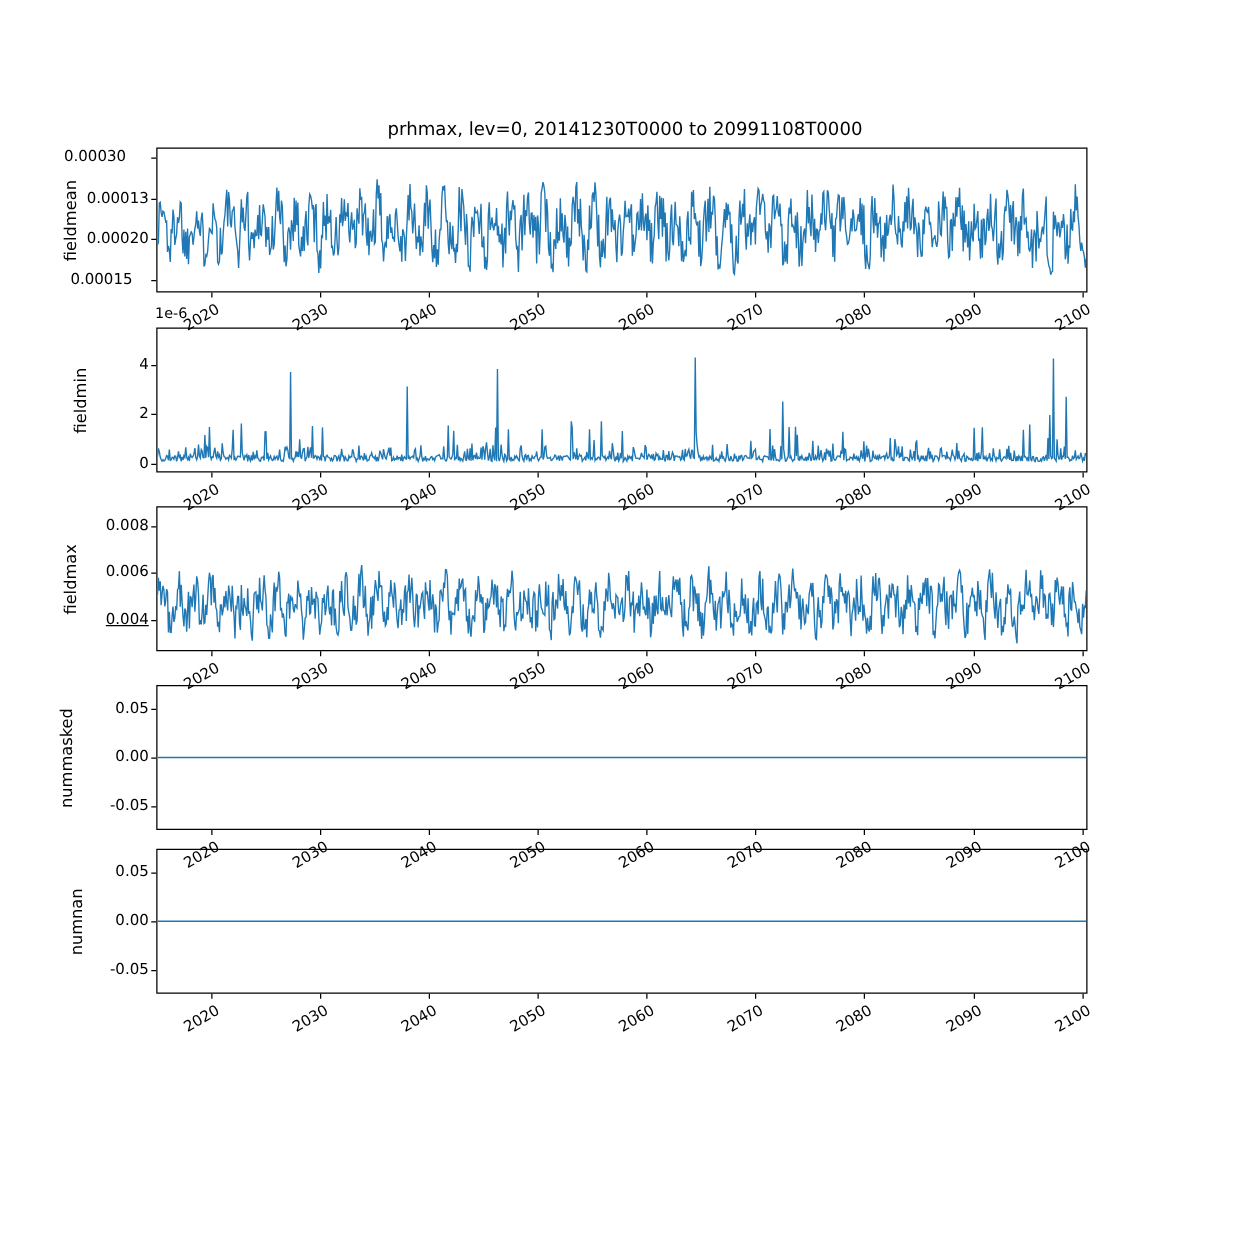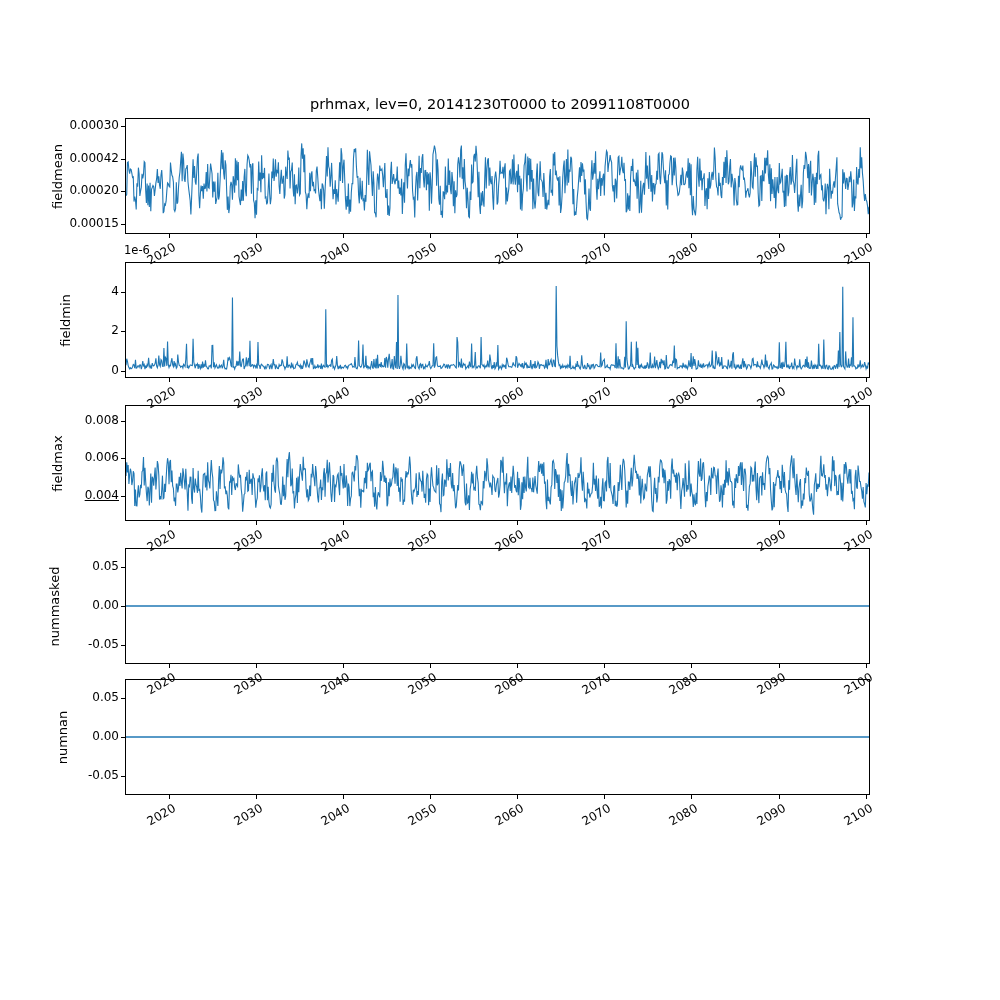--- a/index.html
+++ b/index.html
@@ -118,27 +118,27 @@
 
   <div class="panel" id="panel4" style="left:125px; top:679px; width:745px; height:116px;">
     <svg viewBox="0 0 745 116" preserveAspectRatio="none">
       <polyline id="line4" fill="none" stroke="#1f77b4" stroke-width="1.4" points="0.00,58.00 0.73,58.00 1.46,58.00 2.19,58.00 2.92,58.00 3.66,58.00 4.39,58.00 5.12,58.00 5.85,58.00 6.58,58.00 7.31,58.00 8.04,58.00 8.77,58.00 9.50,58.00 10.24,58.00 10.97,58.00 11.70,58.00 12.43,58.00 13.16,58.00 13.89,58.00 14.62,58.00 15.35,58.00 16.08,58.00 16.82,58.00 17.55,58.00 18.28,58.00 19.01,58.00 19.74,58.00 20.47,58.00 21.20,58.00 21.93,58.00 22.66,58.00 23.40,58.00 24.13,58.00 24.86,58.00 25.59,58.00 26.32,58.00 27.05,58.00 27.78,58.00 28.51,58.00 29.24,58.00 29.98,58.00 30.71,58.00 31.44,58.00 32.17,58.00 32.90,58.00 33.63,58.00 34.36,58.00 35.09,58.00 35.82,58.00 36.56,58.00 37.29,58.00 38.02,58.00 38.75,58.00 39.48,58.00 40.21,58.00 40.94,58.00 41.67,58.00 42.40,58.00 43.14,58.00 43.87,58.00 44.60,58.00 45.33,58.00 46.06,58.00 46.79,58.00 47.52,58.00 48.25,58.00 48.98,58.00 49.72,58.00 50.45,58.00 51.18,58.00 51.91,58.00 52.64,58.00 53.37,58.00 54.10,58.00 54.83,58.00 55.56,58.00 56.30,58.00 57.03,58.00 57.76,58.00 58.49,58.00 59.22,58.00 59.95,58.00 60.68,58.00 61.41,58.00 62.14,58.00 62.88,58.00 63.61,58.00 64.34,58.00 65.07,58.00 65.80,58.00 66.53,58.00 67.26,58.00 67.99,58.00 68.72,58.00 69.46,58.00 70.19,58.00 70.92,58.00 71.65,58.00 72.38,58.00 73.11,58.00 73.84,58.00 74.57,58.00 75.30,58.00 76.04,58.00 76.77,58.00 77.50,58.00 78.23,58.00 78.96,58.00 79.69,58.00 80.42,58.00 81.15,58.00 81.88,58.00 82.62,58.00 83.35,58.00 84.08,58.00 84.81,58.00 85.54,58.00 86.27,58.00 87.00,58.00 87.73,58.00 88.46,58.00 89.20,58.00 89.93,58.00 90.66,58.00 91.39,58.00 92.12,58.00 92.85,58.00 93.58,58.00 94.31,58.00 95.04,58.00 95.78,58.00 96.51,58.00 97.24,58.00 97.97,58.00 98.70,58.00 99.43,58.00 100.16,58.00 100.89,58.00 101.62,58.00 102.36,58.00 103.09,58.00 103.82,58.00 104.55,58.00 105.28,58.00 106.01,58.00 106.74,58.00 107.47,58.00 108.20,58.00 108.94,58.00 109.67,58.00 110.40,58.00 111.13,58.00 111.86,58.00 112.59,58.00 113.32,58.00 114.05,58.00 114.78,58.00 115.52,58.00 116.25,58.00 116.98,58.00 117.71,58.00 118.44,58.00 119.17,58.00 119.90,58.00 120.63,58.00 121.36,58.00 122.10,58.00 122.83,58.00 123.56,58.00 124.29,58.00 125.02,58.00 125.75,58.00 126.48,58.00 127.21,58.00 127.94,58.00 128.68,58.00 129.41,58.00 130.14,58.00 130.87,58.00 131.60,58.00 132.33,58.00 133.06,58.00 133.79,58.00 134.52,58.00 135.26,58.00 135.99,58.00 136.72,58.00 137.45,58.00 138.18,58.00 138.91,58.00 139.64,58.00 140.37,58.00 141.10,58.00 141.84,58.00 142.57,58.00 143.30,58.00 144.03,58.00 144.76,58.00 145.49,58.00 146.22,58.00 146.95,58.00 147.68,58.00 148.42,58.00 149.15,58.00 149.88,58.00 150.61,58.00 151.34,58.00 152.07,58.00 152.80,58.00 153.53,58.00 154.26,58.00 155.00,58.00 155.73,58.00 156.46,58.00 157.19,58.00 157.92,58.00 158.65,58.00 159.38,58.00 160.11,58.00 160.84,58.00 161.58,58.00 162.31,58.00 163.04,58.00 163.77,58.00 164.50,58.00 165.23,58.00 165.96,58.00 166.69,58.00 167.42,58.00 168.16,58.00 168.89,58.00 169.62,58.00 170.35,58.00 171.08,58.00 171.81,58.00 172.54,58.00 173.27,58.00 174.00,58.00 174.74,58.00 175.47,58.00 176.20,58.00 176.93,58.00 177.66,58.00 178.39,58.00 179.12,58.00 179.85,58.00 180.58,58.00 181.32,58.00 182.05,58.00 182.78,58.00 183.51,58.00 184.24,58.00 184.97,58.00 185.70,58.00 186.43,58.00 187.16,58.00 187.89,58.00 188.63,58.00 189.36,58.00 190.09,58.00 190.82,58.00 191.55,58.00 192.28,58.00 193.01,58.00 193.74,58.00 194.47,58.00 195.21,58.00 195.94,58.00 196.67,58.00 197.40,58.00 198.13,58.00 198.86,58.00 199.59,58.00 200.32,58.00 201.05,58.00 201.79,58.00 202.52,58.00 203.25,58.00 203.98,58.00 204.71,58.00 205.44,58.00 206.17,58.00 206.90,58.00 207.63,58.00 208.37,58.00 209.10,58.00 209.83,58.00 210.56,58.00 211.29,58.00 212.02,58.00 212.75,58.00 213.48,58.00 214.21,58.00 214.95,58.00 215.68,58.00 216.41,58.00 217.14,58.00 217.87,58.00 218.60,58.00 219.33,58.00 220.06,58.00 220.79,58.00 221.53,58.00 222.26,58.00 222.99,58.00 223.72,58.00 224.45,58.00 225.18,58.00 225.91,58.00 226.64,58.00 227.37,58.00 228.11,58.00 228.84,58.00 229.57,58.00 230.30,58.00 231.03,58.00 231.76,58.00 232.49,58.00 233.22,58.00 233.95,58.00 234.69,58.00 235.42,58.00 236.15,58.00 236.88,58.00 237.61,58.00 238.34,58.00 239.07,58.00 239.80,58.00 240.53,58.00 241.27,58.00 242.00,58.00 242.73,58.00 243.46,58.00 244.19,58.00 244.92,58.00 245.65,58.00 246.38,58.00 247.11,58.00 247.85,58.00 248.58,58.00 249.31,58.00 250.04,58.00 250.77,58.00 251.50,58.00 252.23,58.00 252.96,58.00 253.69,58.00 254.43,58.00 255.16,58.00 255.89,58.00 256.62,58.00 257.35,58.00 258.08,58.00 258.81,58.00 259.54,58.00 260.27,58.00 261.01,58.00 261.74,58.00 262.47,58.00 263.20,58.00 263.93,58.00 264.66,58.00 265.39,58.00 266.12,58.00 266.85,58.00 267.59,58.00 268.32,58.00 269.05,58.00 269.78,58.00 270.51,58.00 271.24,58.00 271.97,58.00 272.70,58.00 273.43,58.00 274.17,58.00 274.90,58.00 275.63,58.00 276.36,58.00 277.09,58.00 277.82,58.00 278.55,58.00 279.28,58.00 280.01,58.00 280.75,58.00 281.48,58.00 282.21,58.00 282.94,58.00 283.67,58.00 284.40,58.00 285.13,58.00 285.86,58.00 286.59,58.00 287.33,58.00 288.06,58.00 288.79,58.00 289.52,58.00 290.25,58.00 290.98,58.00 291.71,58.00 292.44,58.00 293.17,58.00 293.91,58.00 294.64,58.00 295.37,58.00 296.10,58.00 296.83,58.00 297.56,58.00 298.29,58.00 299.02,58.00 299.75,58.00 300.49,58.00 301.22,58.00 301.95,58.00 302.68,58.00 303.41,58.00 304.14,58.00 304.87,58.00 305.60,58.00 306.33,58.00 307.07,58.00 307.80,58.00 308.53,58.00 309.26,58.00 309.99,58.00 310.72,58.00 311.45,58.00 312.18,58.00 312.91,58.00 313.65,58.00 314.38,58.00 315.11,58.00 315.84,58.00 316.57,58.00 317.30,58.00 318.03,58.00 318.76,58.00 319.49,58.00 320.23,58.00 320.96,58.00 321.69,58.00 322.42,58.00 323.15,58.00 323.88,58.00 324.61,58.00 325.34,58.00 326.07,58.00 326.81,58.00 327.54,58.00 328.27,58.00 329.00,58.00 329.73,58.00 330.46,58.00 331.19,58.00 331.92,58.00 332.65,58.00 333.39,58.00 334.12,58.00 334.85,58.00 335.58,58.00 336.31,58.00 337.04,58.00 337.77,58.00 338.50,58.00 339.23,58.00 339.97,58.00 340.70,58.00 341.43,58.00 342.16,58.00 342.89,58.00 343.62,58.00 344.35,58.00 345.08,58.00 345.81,58.00 346.55,58.00 347.28,58.00 348.01,58.00 348.74,58.00 349.47,58.00 350.20,58.00 350.93,58.00 351.66,58.00 352.39,58.00 353.13,58.00 353.86,58.00 354.59,58.00 355.32,58.00 356.05,58.00 356.78,58.00 357.51,58.00 358.24,58.00 358.97,58.00 359.71,58.00 360.44,58.00 361.17,58.00 361.90,58.00 362.63,58.00 363.36,58.00 364.09,58.00 364.82,58.00 365.55,58.00 366.29,58.00 367.02,58.00 367.75,58.00 368.48,58.00 369.21,58.00 369.94,58.00 370.67,58.00 371.40,58.00 372.13,58.00 372.87,58.00 373.60,58.00 374.33,58.00 375.06,58.00 375.79,58.00 376.52,58.00 377.25,58.00 377.98,58.00 378.71,58.00 379.45,58.00 380.18,58.00 380.91,58.00 381.64,58.00 382.37,58.00 383.10,58.00 383.83,58.00 384.56,58.00 385.29,58.00 386.03,58.00 386.76,58.00 387.49,58.00 388.22,58.00 388.95,58.00 389.68,58.00 390.41,58.00 391.14,58.00 391.87,58.00 392.61,58.00 393.34,58.00 394.07,58.00 394.80,58.00 395.53,58.00 396.26,58.00 396.99,58.00 397.72,58.00 398.45,58.00 399.19,58.00 399.92,58.00 400.65,58.00 401.38,58.00 402.11,58.00 402.84,58.00 403.57,58.00 404.30,58.00 405.03,58.00 405.77,58.00 406.50,58.00 407.23,58.00 407.96,58.00 408.69,58.00 409.42,58.00 410.15,58.00 410.88,58.00 411.61,58.00 412.35,58.00 413.08,58.00 413.81,58.00 414.54,58.00 415.27,58.00 416.00,58.00 416.73,58.00 417.46,58.00 418.19,58.00 418.93,58.00 419.66,58.00 420.39,58.00 421.12,58.00 421.85,58.00 422.58,58.00 423.31,58.00 424.04,58.00 424.77,58.00 425.51,58.00 426.24,58.00 426.97,58.00 427.70,58.00 428.43,58.00 429.16,58.00 429.89,58.00 430.62,58.00 431.35,58.00 432.09,58.00 432.82,58.00 433.55,58.00 434.28,58.00 435.01,58.00 435.74,58.00 436.47,58.00 437.20,58.00 437.93,58.00 438.67,58.00 439.40,58.00 440.13,58.00 440.86,58.00 441.59,58.00 442.32,58.00 443.05,58.00 443.78,58.00 444.51,58.00 445.25,58.00 445.98,58.00 446.71,58.00 447.44,58.00 448.17,58.00 448.90,58.00 449.63,58.00 450.36,58.00 451.09,58.00 451.83,58.00 452.56,58.00 453.29,58.00 454.02,58.00 454.75,58.00 455.48,58.00 456.21,58.00 456.94,58.00 457.67,58.00 458.41,58.00 459.14,58.00 459.87,58.00 460.60,58.00 461.33,58.00 462.06,58.00 462.79,58.00 463.52,58.00 464.25,58.00 464.99,58.00 465.72,58.00 466.45,58.00 467.18,58.00 467.91,58.00 468.64,58.00 469.37,58.00 470.10,58.00 470.83,58.00 471.57,58.00 472.30,58.00 473.03,58.00 473.76,58.00 474.49,58.00 475.22,58.00 475.95,58.00 476.68,58.00 477.41,58.00 478.15,58.00 478.88,58.00 479.61,58.00 480.34,58.00 481.07,58.00 481.80,58.00 482.53,58.00 483.26,58.00 483.99,58.00 484.73,58.00 485.46,58.00 486.19,58.00 486.92,58.00 487.65,58.00 488.38,58.00 489.11,58.00 489.84,58.00 490.57,58.00 491.31,58.00 492.04,58.00 492.77,58.00 493.50,58.00 494.23,58.00 494.96,58.00 495.69,58.00 496.42,58.00 497.15,58.00 497.89,58.00 498.62,58.00 499.35,58.00 500.08,58.00 500.81,58.00 501.54,58.00 502.27,58.00 503.00,58.00 503.73,58.00 504.47,58.00 505.20,58.00 505.93,58.00 506.66,58.00 507.39,58.00 508.12,58.00 508.85,58.00 509.58,58.00 510.31,58.00 511.05,58.00 511.78,58.00 512.51,58.00 513.24,58.00 513.97,58.00 514.70,58.00 515.43,58.00 516.16,58.00 516.89,58.00 517.63,58.00 518.36,58.00 519.09,58.00 519.82,58.00 520.55,58.00 521.28,58.00 522.01,58.00 522.74,58.00 523.47,58.00 524.21,58.00 524.94,58.00 525.67,58.00 526.40,58.00 527.13,58.00 527.86,58.00 528.59,58.00 529.32,58.00 530.05,58.00 530.79,58.00 531.52,58.00 532.25,58.00 532.98,58.00 533.71,58.00 534.44,58.00 535.17,58.00 535.90,58.00 536.63,58.00 537.37,58.00 538.10,58.00 538.83,58.00 539.56,58.00 540.29,58.00 541.02,58.00 541.75,58.00 542.48,58.00 543.21,58.00 543.95,58.00 544.68,58.00 545.41,58.00 546.14,58.00 546.87,58.00 547.60,58.00 548.33,58.00 549.06,58.00 549.79,58.00 550.53,58.00 551.26,58.00 551.99,58.00 552.72,58.00 553.45,58.00 554.18,58.00 554.91,58.00 555.64,58.00 556.37,58.00 557.11,58.00 557.84,58.00 558.57,58.00 559.30,58.00 560.03,58.00 560.76,58.00 561.49,58.00 562.22,58.00 562.95,58.00 563.68,58.00 564.42,58.00 565.15,58.00 565.88,58.00 566.61,58.00 567.34,58.00 568.07,58.00 568.80,58.00 569.53,58.00 570.26,58.00 571.00,58.00 571.73,58.00 572.46,58.00 573.19,58.00 573.92,58.00 574.65,58.00 575.38,58.00 576.11,58.00 576.84,58.00 577.58,58.00 578.31,58.00 579.04,58.00 579.77,58.00 580.50,58.00 581.23,58.00 581.96,58.00 582.69,58.00 583.42,58.00 584.16,58.00 584.89,58.00 585.62,58.00 586.35,58.00 587.08,58.00 587.81,58.00 588.54,58.00 589.27,58.00 590.00,58.00 590.74,58.00 591.47,58.00 592.20,58.00 592.93,58.00 593.66,58.00 594.39,58.00 595.12,58.00 595.85,58.00 596.58,58.00 597.32,58.00 598.05,58.00 598.78,58.00 599.51,58.00 600.24,58.00 600.97,58.00 601.70,58.00 602.43,58.00 603.16,58.00 603.90,58.00 604.63,58.00 605.36,58.00 606.09,58.00 606.82,58.00 607.55,58.00 608.28,58.00 609.01,58.00 609.74,58.00 610.48,58.00 611.21,58.00 611.94,58.00 612.67,58.00 613.40,58.00 614.13,58.00 614.86,58.00 615.59,58.00 616.32,58.00 617.06,58.00 617.79,58.00 618.52,58.00 619.25,58.00 619.98,58.00 620.71,58.00 621.44,58.00 622.17,58.00 622.90,58.00 623.64,58.00 624.37,58.00 625.10,58.00 625.83,58.00 626.56,58.00 627.29,58.00 628.02,58.00 628.75,58.00 629.48,58.00 630.22,58.00 630.95,58.00 631.68,58.00 632.41,58.00 633.14,58.00 633.87,58.00 634.60,58.00 635.33,58.00 636.06,58.00 636.80,58.00 637.53,58.00 638.26,58.00 638.99,58.00 639.72,58.00 640.45,58.00 641.18,58.00 641.91,58.00 642.64,58.00 643.38,58.00 644.11,58.00 644.84,58.00 645.57,58.00 646.30,58.00 647.03,58.00 647.76,58.00 648.49,58.00 649.22,58.00 649.96,58.00 650.69,58.00 651.42,58.00 652.15,58.00 652.88,58.00 653.61,58.00 654.34,58.00 655.07,58.00 655.80,58.00 656.54,58.00 657.27,58.00 658.00,58.00 658.73,58.00 659.46,58.00 660.19,58.00 660.92,58.00 661.65,58.00 662.38,58.00 663.12,58.00 663.85,58.00 664.58,58.00 665.31,58.00 666.04,58.00 666.77,58.00 667.50,58.00 668.23,58.00 668.96,58.00 669.70,58.00 670.43,58.00 671.16,58.00 671.89,58.00 672.62,58.00 673.35,58.00 674.08,58.00 674.81,58.00 675.54,58.00 676.28,58.00 677.01,58.00 677.74,58.00 678.47,58.00 679.20,58.00 679.93,58.00 680.66,58.00 681.39,58.00 682.12,58.00 682.86,58.00 683.59,58.00 684.32,58.00 685.05,58.00 685.78,58.00 686.51,58.00 687.24,58.00 687.97,58.00 688.70,58.00 689.44,58.00 690.17,58.00 690.90,58.00 691.63,58.00 692.36,58.00 693.09,58.00 693.82,58.00 694.55,58.00 695.28,58.00 696.02,58.00 696.75,58.00 697.48,58.00 698.21,58.00 698.94,58.00 699.67,58.00 700.40,58.00 701.13,58.00 701.86,58.00 702.60,58.00 703.33,58.00 704.06,58.00 704.79,58.00 705.52,58.00 706.25,58.00 706.98,58.00 707.71,58.00 708.44,58.00 709.18,58.00 709.91,58.00 710.64,58.00 711.37,58.00 712.10,58.00 712.83,58.00 713.56,58.00 714.29,58.00 715.02,58.00 715.76,58.00 716.49,58.00 717.22,58.00 717.95,58.00 718.68,58.00 719.41,58.00 720.14,58.00 720.87,58.00 721.60,58.00 722.34,58.00 723.07,58.00 723.80,58.00 724.53,58.00 725.26,58.00 725.99,58.00 726.72,58.00 727.45,58.00 728.18,58.00 728.92,58.00 729.65,58.00 730.38,58.00 731.11,58.00 731.84,58.00 732.57,58.00 733.30,58.00 734.03,58.00 734.76,58.00 735.50,58.00 736.23,58.00 736.96,58.00 737.69,58.00 738.42,58.00 739.15,58.00 739.88,58.00 740.61,58.00 741.34,58.00 742.08,58.00 742.81,58.00 743.54,58.00 744.27,58.00 745.00,58.00"></polyline>
     </svg>
   </div>
   <div class="ylabel" style="left:2px; top:730px; width:120px;">numnan</div>
 
 
   <div id="ticklayer">
-      <div class="ytick" style="left: 33px; width: 86px; top: 216.169px;">0.00015</div>
+      <div class="ytick" style="left: 20px; width: 86px; top: 216.169px;">0.00015</div>
       <div class="tickmark" style="left: 121px; top: 224.169px; width: 4px; height: 1px;"></div>
       <div class="ytick" style="left: 33px; width: 86px; top: 183.401px;">0.00020</div>
       <div class="tickmark" style="left: 121px; top: 191.401px; width: 4px; height: 1px;"></div>
-      <div class="ytick" style="left: 33px; width: 86px; top: 150.633px;">0.00042</div>
+      <div class="ytick" style="left: 33px; width: 86px; top: 150.633px;">0.00013</div>
       <div class="tickmark" style="left: 121px; top: 158.633px; width: 4px; height: 1px;"></div>
-      <div class="ytick" style="left: 33px; width: 86px; top: 117.864px;">0.00030</div>
+      <div class="ytick" style="left: 33px; width: 86px; top: 117.864px; text-align: center;">0.00030</div>
       <div class="tickmark" style="left: 121px; top: 125.864px; width: 4px; height: 1px;"></div>
       <div class="tickmark" style="left: 168.567px; top: 234px; width: 1px; height: 4px;"></div>
       <div class="xtick" style="left: 132.567px; width: 38px; text-align: right; top: 240px;">2020</div>
       <div class="tickmark" style="left: 255.702px; top: 234px; width: 1px; height: 4px;"></div>
       <div class="xtick" style="left: 219.702px; width: 38px; text-align: right; top: 240px;">2030</div>
       <div class="tickmark" style="left: 342.836px; top: 234px; width: 1px; height: 4px;"></div>
       <div class="xtick" style="left: 306.836px; width: 38px; text-align: right; top: 240px;">2040</div>
       <div class="tickmark" style="left: 429.971px; top: 234px; width: 1px; height: 4px;"></div>
       <div class="xtick" style="left: 393.971px; width: 38px; text-align: right; top: 240px;">2050</div>
       <div class="tickmark" style="left: 517.105px; top: 234px; width: 1px; height: 4px;"></div>

